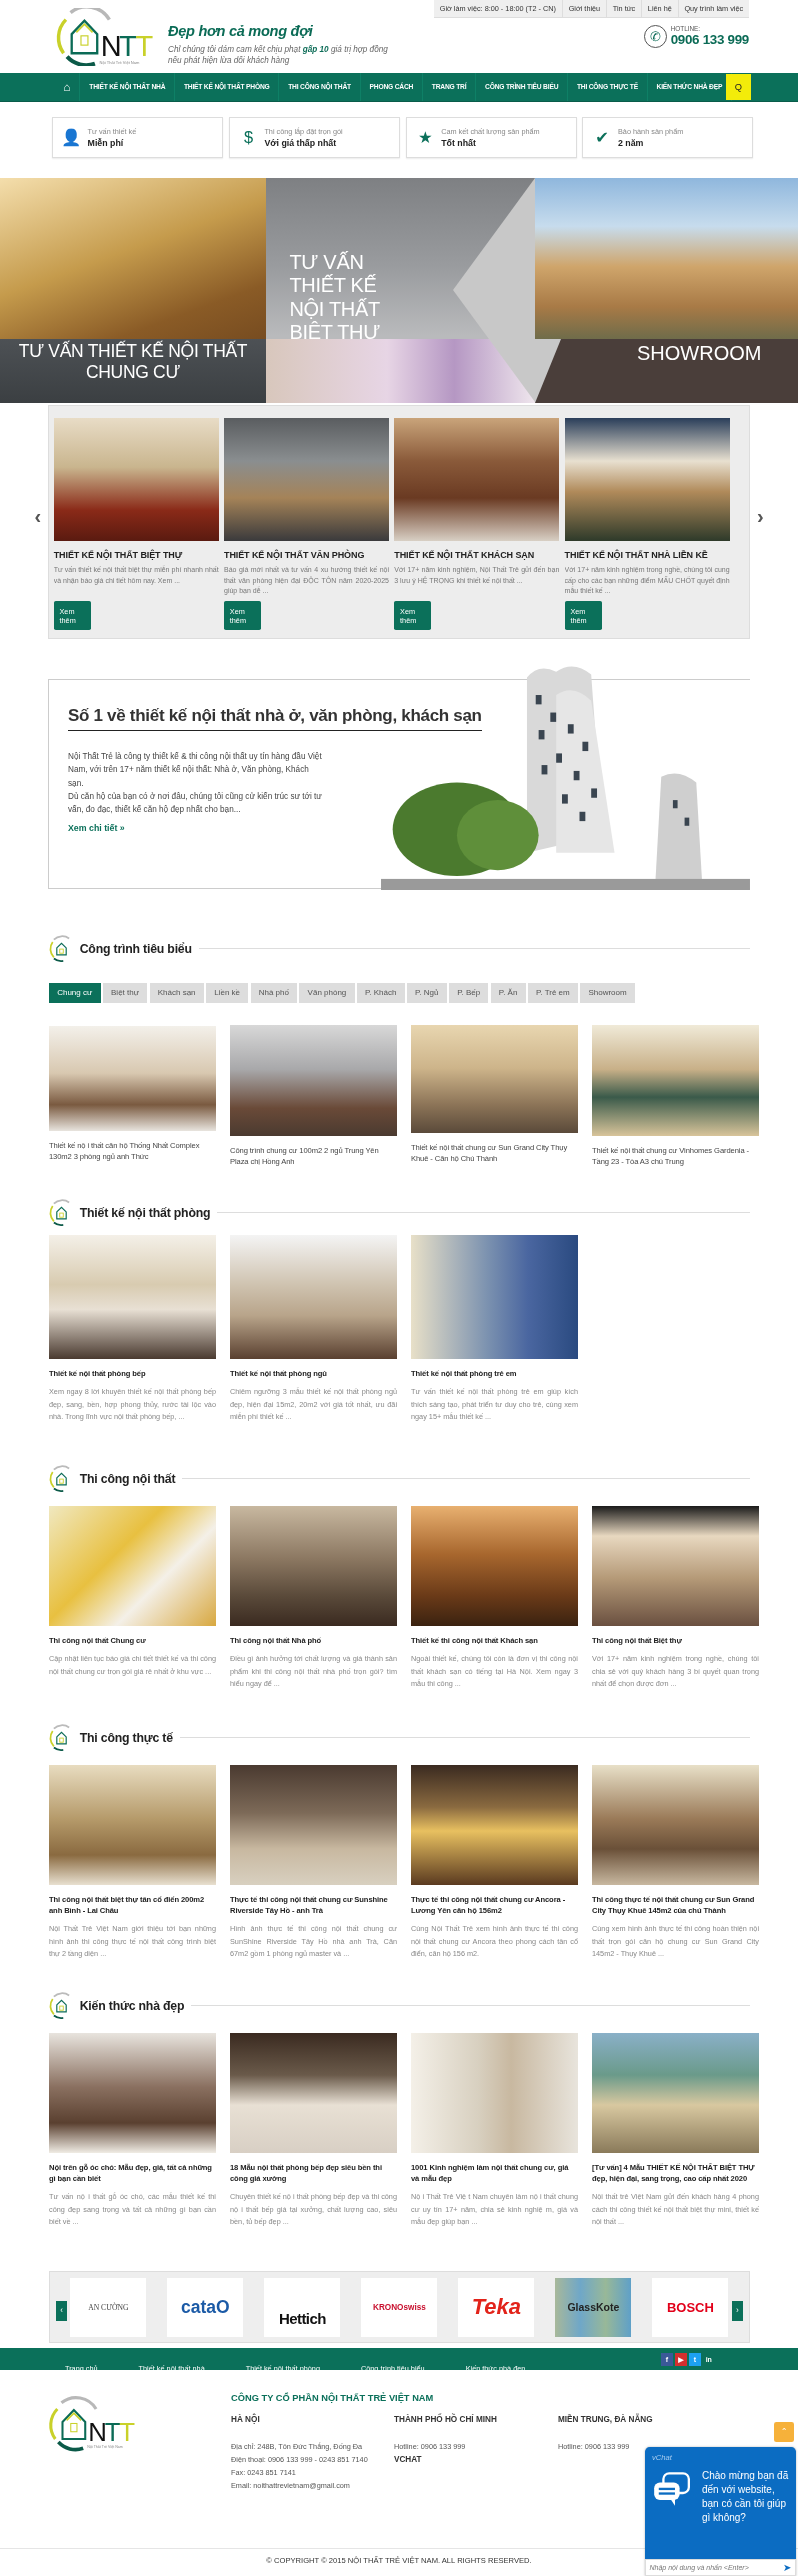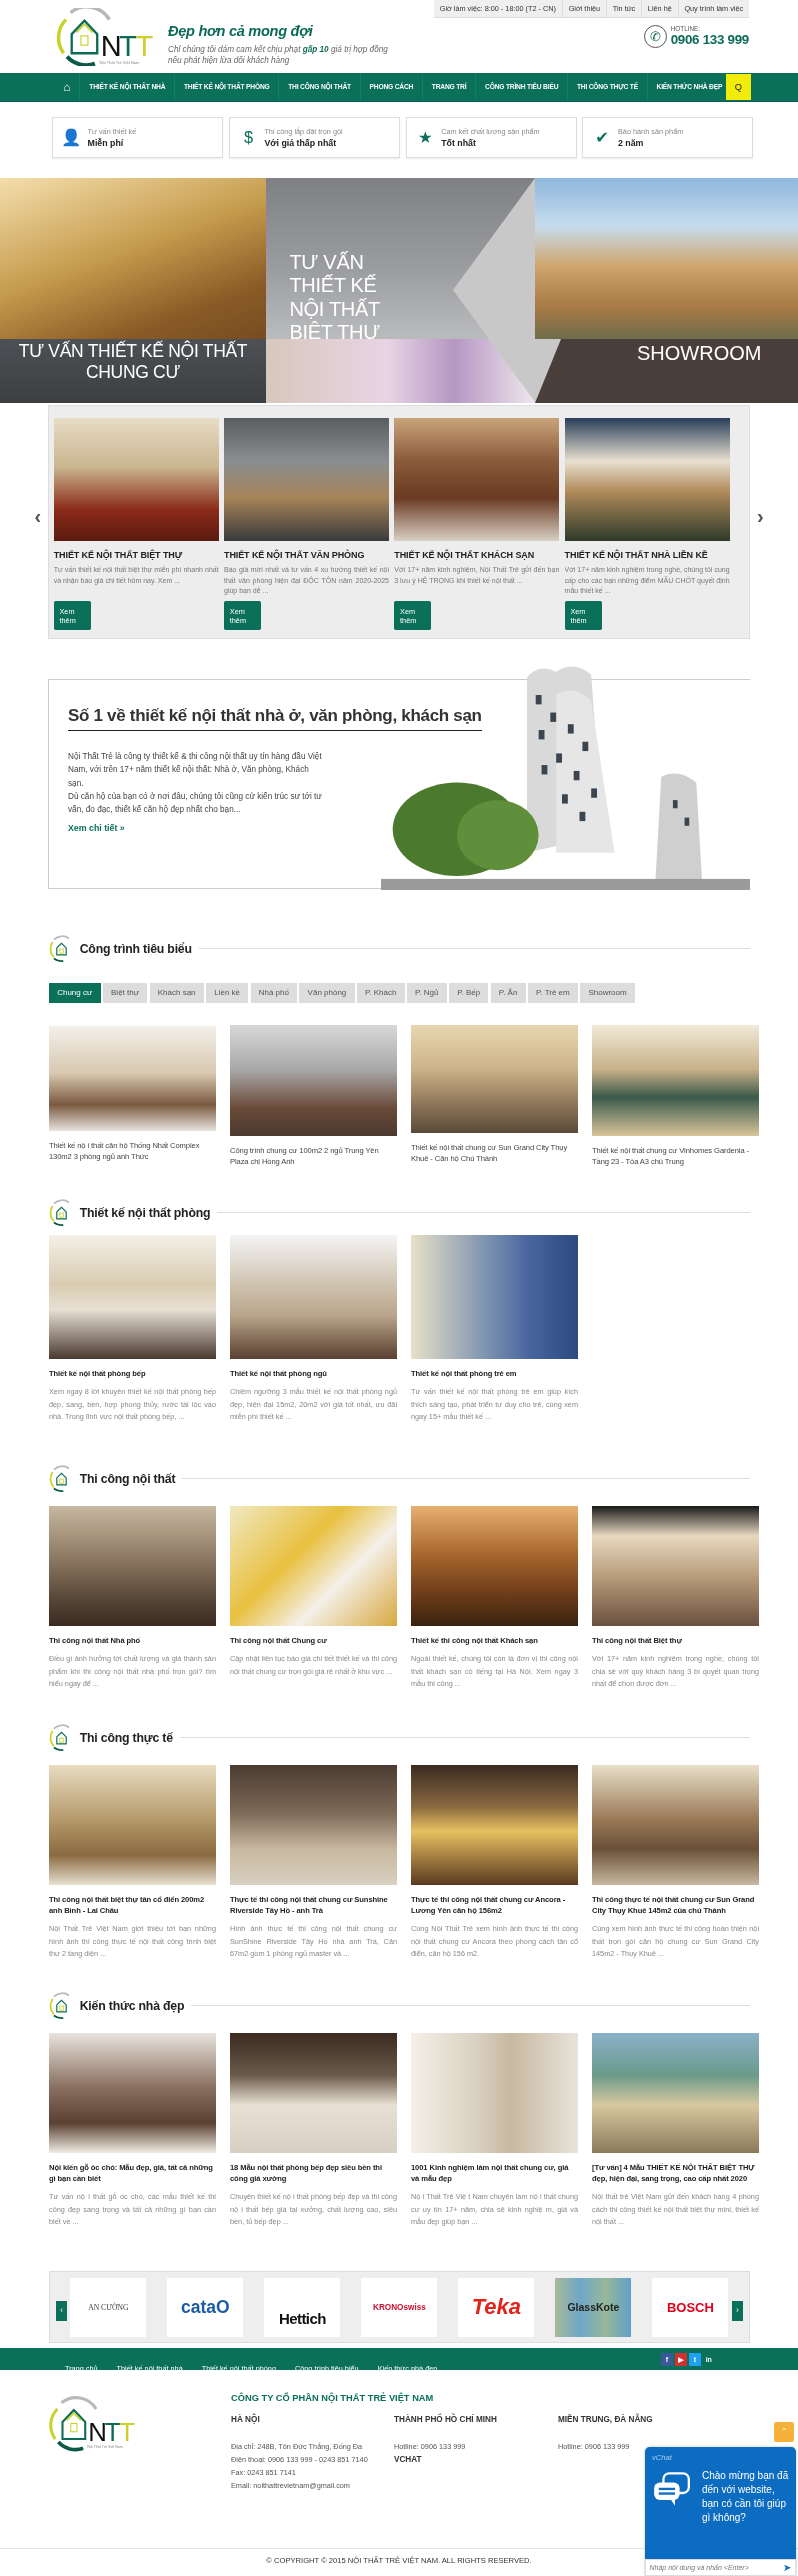--- a/index.html
+++ b/index.html
@@ -74,21 +74,21 @@
 .gi .t{font-size:7.6px;color:#222;font-weight:bold;margin-top:9.3px;line-height:11px;font-family:"Liberation Sans Narrow","Liberation Sans",sans-serif;letter-spacing:-0.1px}
 .gi .t.plain{font-weight:normal;color:#444}
 .gi .d{font-size:7.3px;color:#888;line-height:12.3px;margin-top:7px;text-align:justify}
 
 .partners{position:absolute;top:2271px;left:49px;width:701px;height:72px;background:#eeeeee;border:0.6px solid #ddd}
 .partners .pa{position:absolute;top:29px;width:11.7px;height:20.4px;background:#0b705a;color:#fff;font-size:8.2px;text-align:center;line-height:20.4px}
 .logos{position:absolute;left:20.4px;top:5.8px;display:flex;gap:21px}
 .lg2{width:76px;height:59px;background:#fff;display:flex;align-items:center;justify-content:center;font-weight:bold}
 
 .fnav{position:absolute;top:2348px;left:0;width:798px;height:21.6px;background:#0b705a}
-.fnav .links{position:absolute;left:65px;top:10px;display:flex;gap:19px}
+.fnav .links{position:absolute;left:65px;top:10px;display:flex;gap:41px}
 .fnav .links span{color:#fff;font-size:7.3px;line-height:21.6px;font-family:"Liberation Sans Narrow","Liberation Sans",sans-serif}
 .social{position:absolute;left:661px;top:4.7px;display:flex;gap:2.3px}
 .social span{width:11.7px;height:13px;color:#fff;font-size:7px;font-weight:bold;text-align:center;line-height:13px}
 
 .flogo{position:absolute;left:47px;top:2394px;width:93px;height:61px}
 .fco{position:absolute;left:231px;top:2393px;font-size:9.3px;font-weight:bold;color:#0b705a;font-family:"Liberation Sans Narrow","Liberation Sans",sans-serif}
 .fcol{position:absolute;top:2413px;font-size:7.3px;color:#555;line-height:13px}
 .fcol h4{font-size:8.2px;color:#333;margin-bottom:14px;font-family:"Liberation Sans Narrow","Liberation Sans",sans-serif}
 .fcol .vc{font-weight:bold;color:#333;font-size:8.2px}
 .copyline{position:absolute;top:2548px;left:0;width:798px;border-top:0.6px solid #e5e5e5}
@@ -343,28 +343,28 @@
       <path d="M8 12 A20 20 0 0 0 10 38" stroke="#c9d12a" stroke-width="3" fill="none"></path>
       <path d="M10 40 A20 20 0 0 0 26 44" stroke="#0b5a48" stroke-width="3" fill="none"></path>
       <path d="M15 22 L23 14 L31 22 L31 34 L15 34 Z" stroke="#0b6b56" stroke-width="2" fill="none"></path>
       <rect x="20" y="24" width="6" height="7" stroke="#c9d12a" stroke-width="1.5" fill="none"></rect>
     </svg>
   <h2>Thi công nội thất</h2>
   <div class="ln"></div>
 </div>
 <div class="grid" style="top:1506px">
   <div class="gi">
+      <div class="im" style="background:linear-gradient(135deg,#f0e8c0,#e8c040 40%,#f4f0e8 65%,#d8a840)"></div>
+      <div class="t">Thi công nội thất Chung cư</div>
+      <div class="d">Cập nhật liên tục báo giá chi tiết thiết kế và thi công nội thất chung cư trọn gói giá rẻ nhất ở khu vực ...</div>
+    </div>
+  <div class="gi">
       <div class="im" style="background:linear-gradient(180deg,#c8b8a0,#8a7660 45%,#5a4a3a 75%,#3a2a20)"></div>
       <div class="t">Thi công nội thất Nhà phố</div>
       <div class="d">Điều gì ảnh hưởng tới chất lượng và giá thành sản phẩm khi thi công nội thất nhà phố trọn gói? tìm hiểu ngay để ...</div>
-    </div>
-  <div class="gi">
-      <div class="im" style="background:linear-gradient(135deg,#f0e8c0,#e8c040 40%,#f4f0e8 65%,#d8a840)"></div>
-      <div class="t">Thi công nội thất Chung cư</div>
-      <div class="d">Cập nhật liên tục báo giá chi tiết thiết kế và thi công nội thất chung cư trọn gói giá rẻ nhất ở khu vực ...</div>
     </div>
   <div class="gi">
       <div class="im" style="background:linear-gradient(180deg,#e8b070,#a8672e 40%,#6a3a18 75%,#3a2210)"></div>
       <div class="t">Thiết kế thi công nội thất Khách sạn</div>
       <div class="d">Ngoài thiết kế, chúng tôi còn là đơn vị thi công nội thất khách sạn có tiếng tại Hà Nội. Xem ngay 3 mẫu thi công ...</div>
     </div>
   <div class="gi">
       <div class="im" style="background:linear-gradient(180deg,#1a1a1a,#e8d8c0 25%,#b59a78 60%,#6a5040)"></div>
       <div class="t">Thi công nội thất Biệt thự</div>
       <div class="d">Với 17+ năm kinh nghiệm trong nghề, chúng tôi chia sẻ với quý khách hàng 3 bí quyết quan trọng nhất để chọn được đơn ...</div>
@@ -412,21 +412,21 @@
       <path d="M10 40 A20 20 0 0 0 26 44" stroke="#0b5a48" stroke-width="3" fill="none"></path>
       <path d="M15 22 L23 14 L31 22 L31 34 L15 34 Z" stroke="#0b6b56" stroke-width="2" fill="none"></path>
       <rect x="20" y="24" width="6" height="7" stroke="#c9d12a" stroke-width="1.5" fill="none"></rect>
     </svg>
   <h2>Kiến thức nhà đẹp</h2>
   <div class="ln"></div>
 </div>
 <div class="grid" style="top:2033px">
   <div class="gi">
       <div class="im" style="background:linear-gradient(180deg,#e8e4de,#8a7060 45%,#5a4030 75%,#f0ece4)"></div>
-      <div class="t">Nội kiến gỗ óc chó: Mẫu đẹp, giá, tất cả những gì bạn cần biết</div>
+      <div class="t">Nội trên gỗ óc chó: Mẫu đẹp, giá, tất cả những gì bạn cần biết</div>
       <div class="d">Tư vấn nộ i thất gỗ óc chó, các mẫu thiết kế thi công đẹp sang trọng và tất cả những gì bạn cần biết về ...</div>
     </div>
   <div class="gi">
       <div class="im" style="background:linear-gradient(180deg,#3a2a20,#6a5a4a 35%,#e8e0d4 60%,#d8cfc4)"></div>
       <div class="t">18 Mẫu nội thất phòng bếp đẹp siêu bền thi công giá xưởng</div>
       <div class="d">Chuyên thiết kế nộ i thất phòng bếp đẹp và thi công nộ i thất bếp giá tại xưởng, chất lượng cao, siêu bền, tủ bếp đẹp ...</div>
     </div>
   <div class="gi">
       <div class="im" style="background:linear-gradient(90deg,#f4f0e8,#d8d0c0 40%,#c8b8a0 60%,#e8e4dc)"></div>
       <div class="t">1001 Kinh nghiệm làm nội thất chung cư, giá và mẫu đẹp</div>

